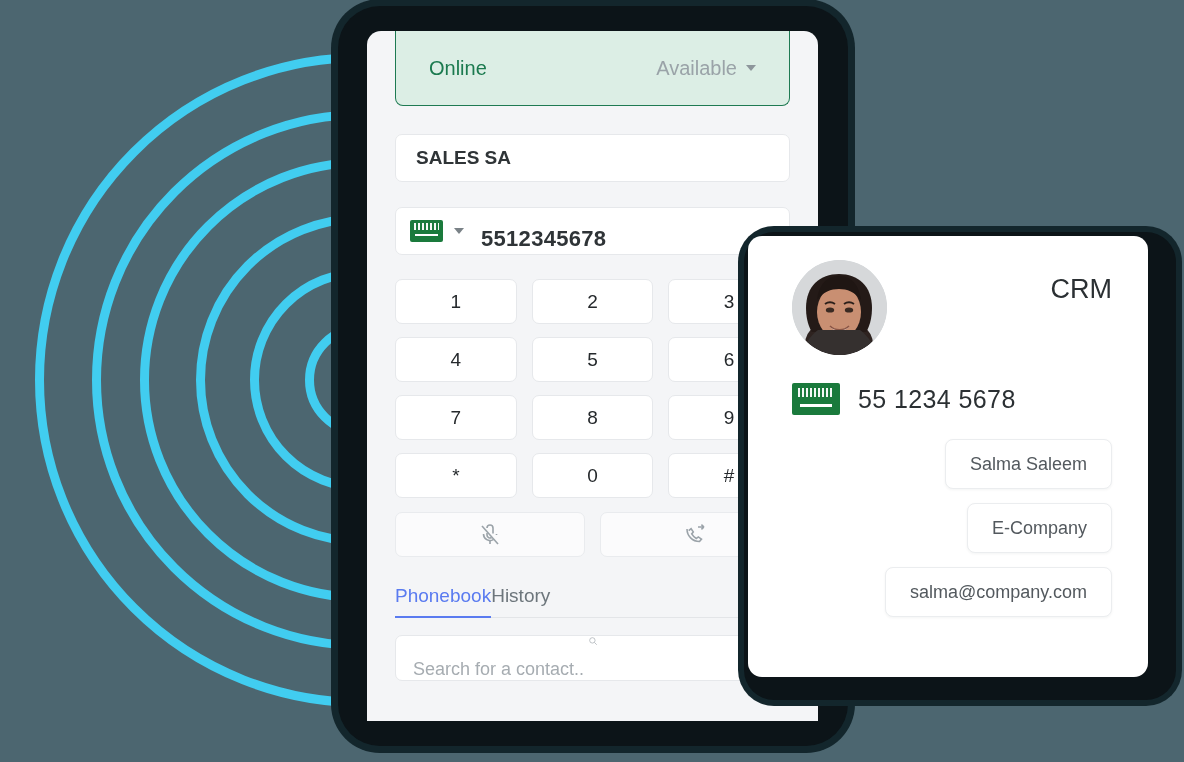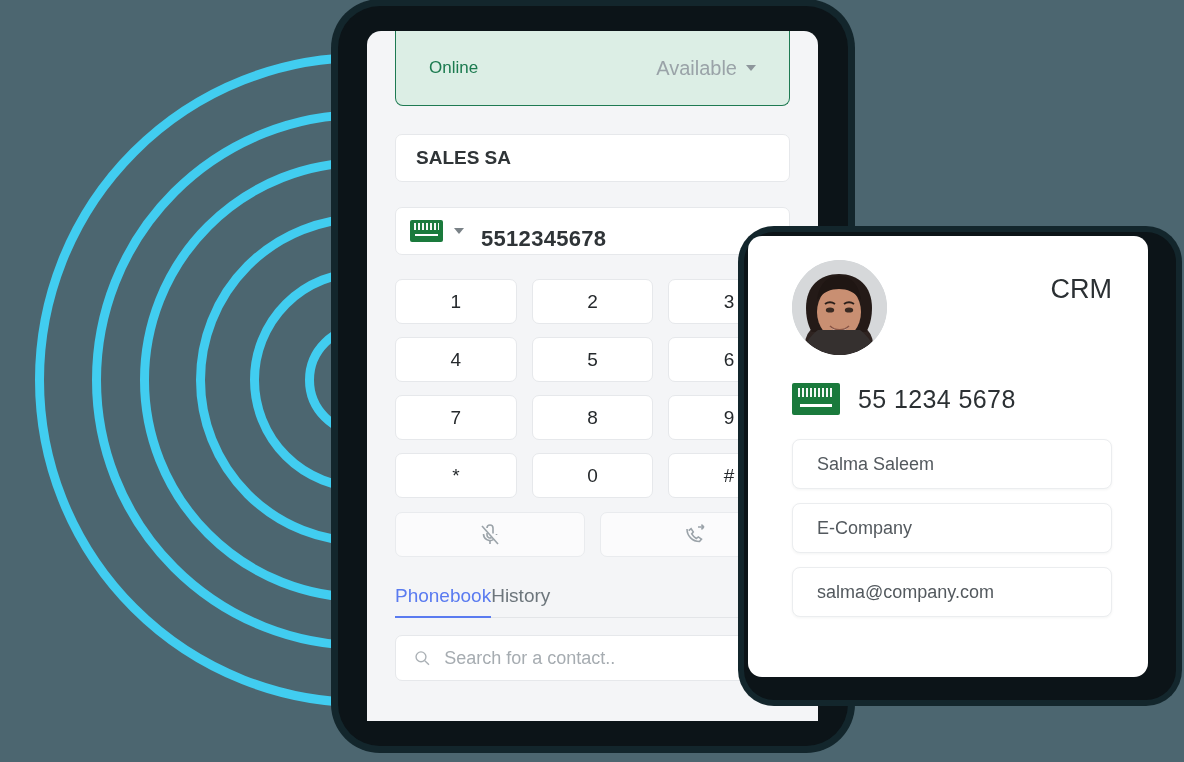--- a/index.html
+++ b/index.html
@@ -51,21 +51,21 @@
     margin-top: 0;
     height: 75px;
     background: #dceee5;
     border: 1px solid #1e7a52;
     border-top: none;
     border-radius: 0 0 8px 8px;
     display: flex; align-items: center;
     justify-content: space-between;
     padding: 0 33px;
   }
-  .status-online { color: #1b7a4f; font-size: 17px; }
+  .status-online { color: #1b7a4f; font-size: 20px; }
   .status-avail-wrap { display: flex; align-items: center; gap: 9px; }
   .status-avail { color: #9aa3a8; font-size: 20px; }
   .caret-down {
     width: 0; height: 0;
     border-left: 5px solid transparent;
     border-right: 5px solid transparent;
     border-top: 6px solid #8d969b;
   }
 
   
@@ -166,20 +166,21 @@
   
   .search {
     margin-top: 17px;
     height: 46px;
     background: #fff;
     border: 1px solid #e6e8eb;
     border-radius: 7px;
     display: flex; align-items: center;
     gap: 13px;
     padding: 0 17px;
+    flex-direction: column;
   }
   .search input {
     border: none; outline: none;
     font-size: 18px;
     font-family: "Liberation Sans", sans-serif;
     color: #2f3437;
     background: transparent;
     width: 100%;
   }
   .search input::placeholder { color: #a6acb1; }
@@ -214,21 +215,21 @@
   .crm-phone-row {
     display: flex; align-items: center;
     gap: 18px;
     margin-top: 28px;
   }
   .crm-phone-row .flag { width: 48px; height: 32px; border-radius: 2px; }
   .crm-phone-row .flag .script { left: 6px; top: 5px; width: 36px; height: 9px; }
   .crm-phone-row .flag .sword { left: 8px; top: 21px; width: 32px; height: 3px; }
   .crm-phone-num { font-size: 25px; color: #2b3033; letter-spacing: .4px; }
 
-  .crm-fields { margin-top: 24px; display: flex; flex-direction: column; gap: 14px; }
+  .crm-fields { margin-top: 24px; display: flex; flex-direction: column; gap: 14px; align-items: flex-end; }
   .crm-field {
     height: 50px;
     background: #fff;
     border: 1px solid #ebedef;
     border-radius: 8px;
     box-shadow: 0 1px 3px rgba(20,30,40,.05);
     display: flex; align-items: center;
     padding: 0 24px;
     font-size: 18px;
     color: #53595e;

